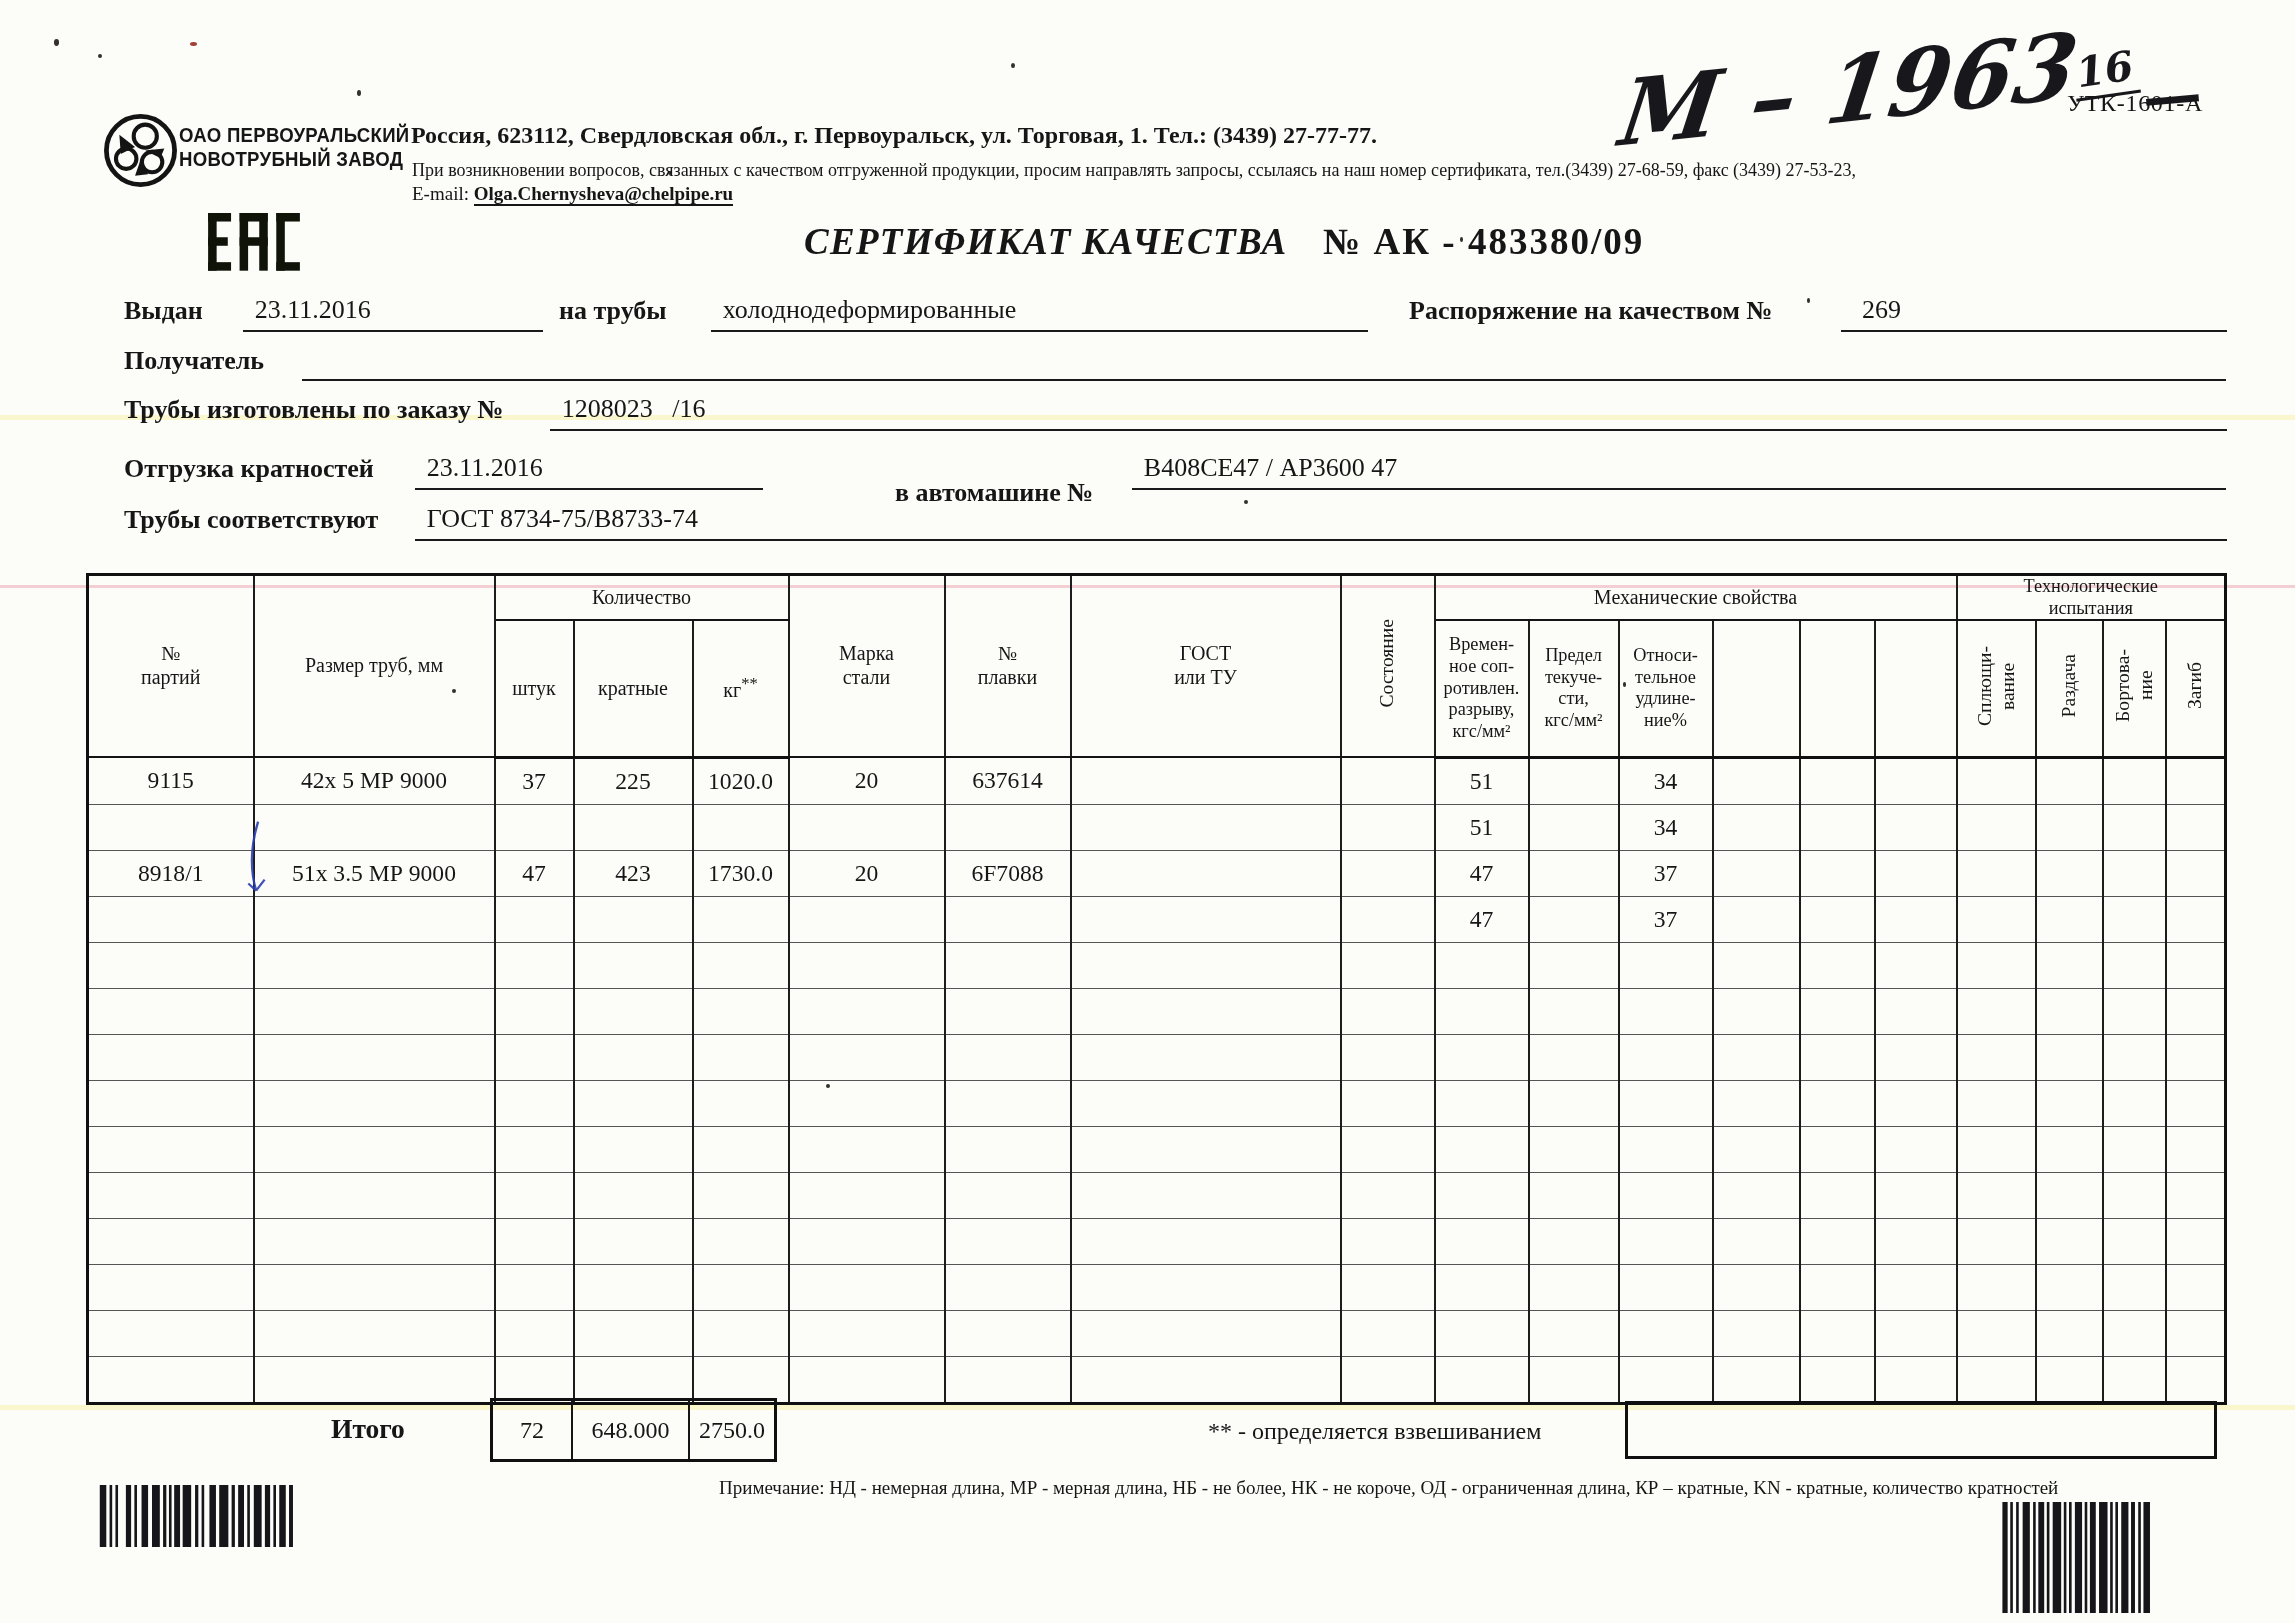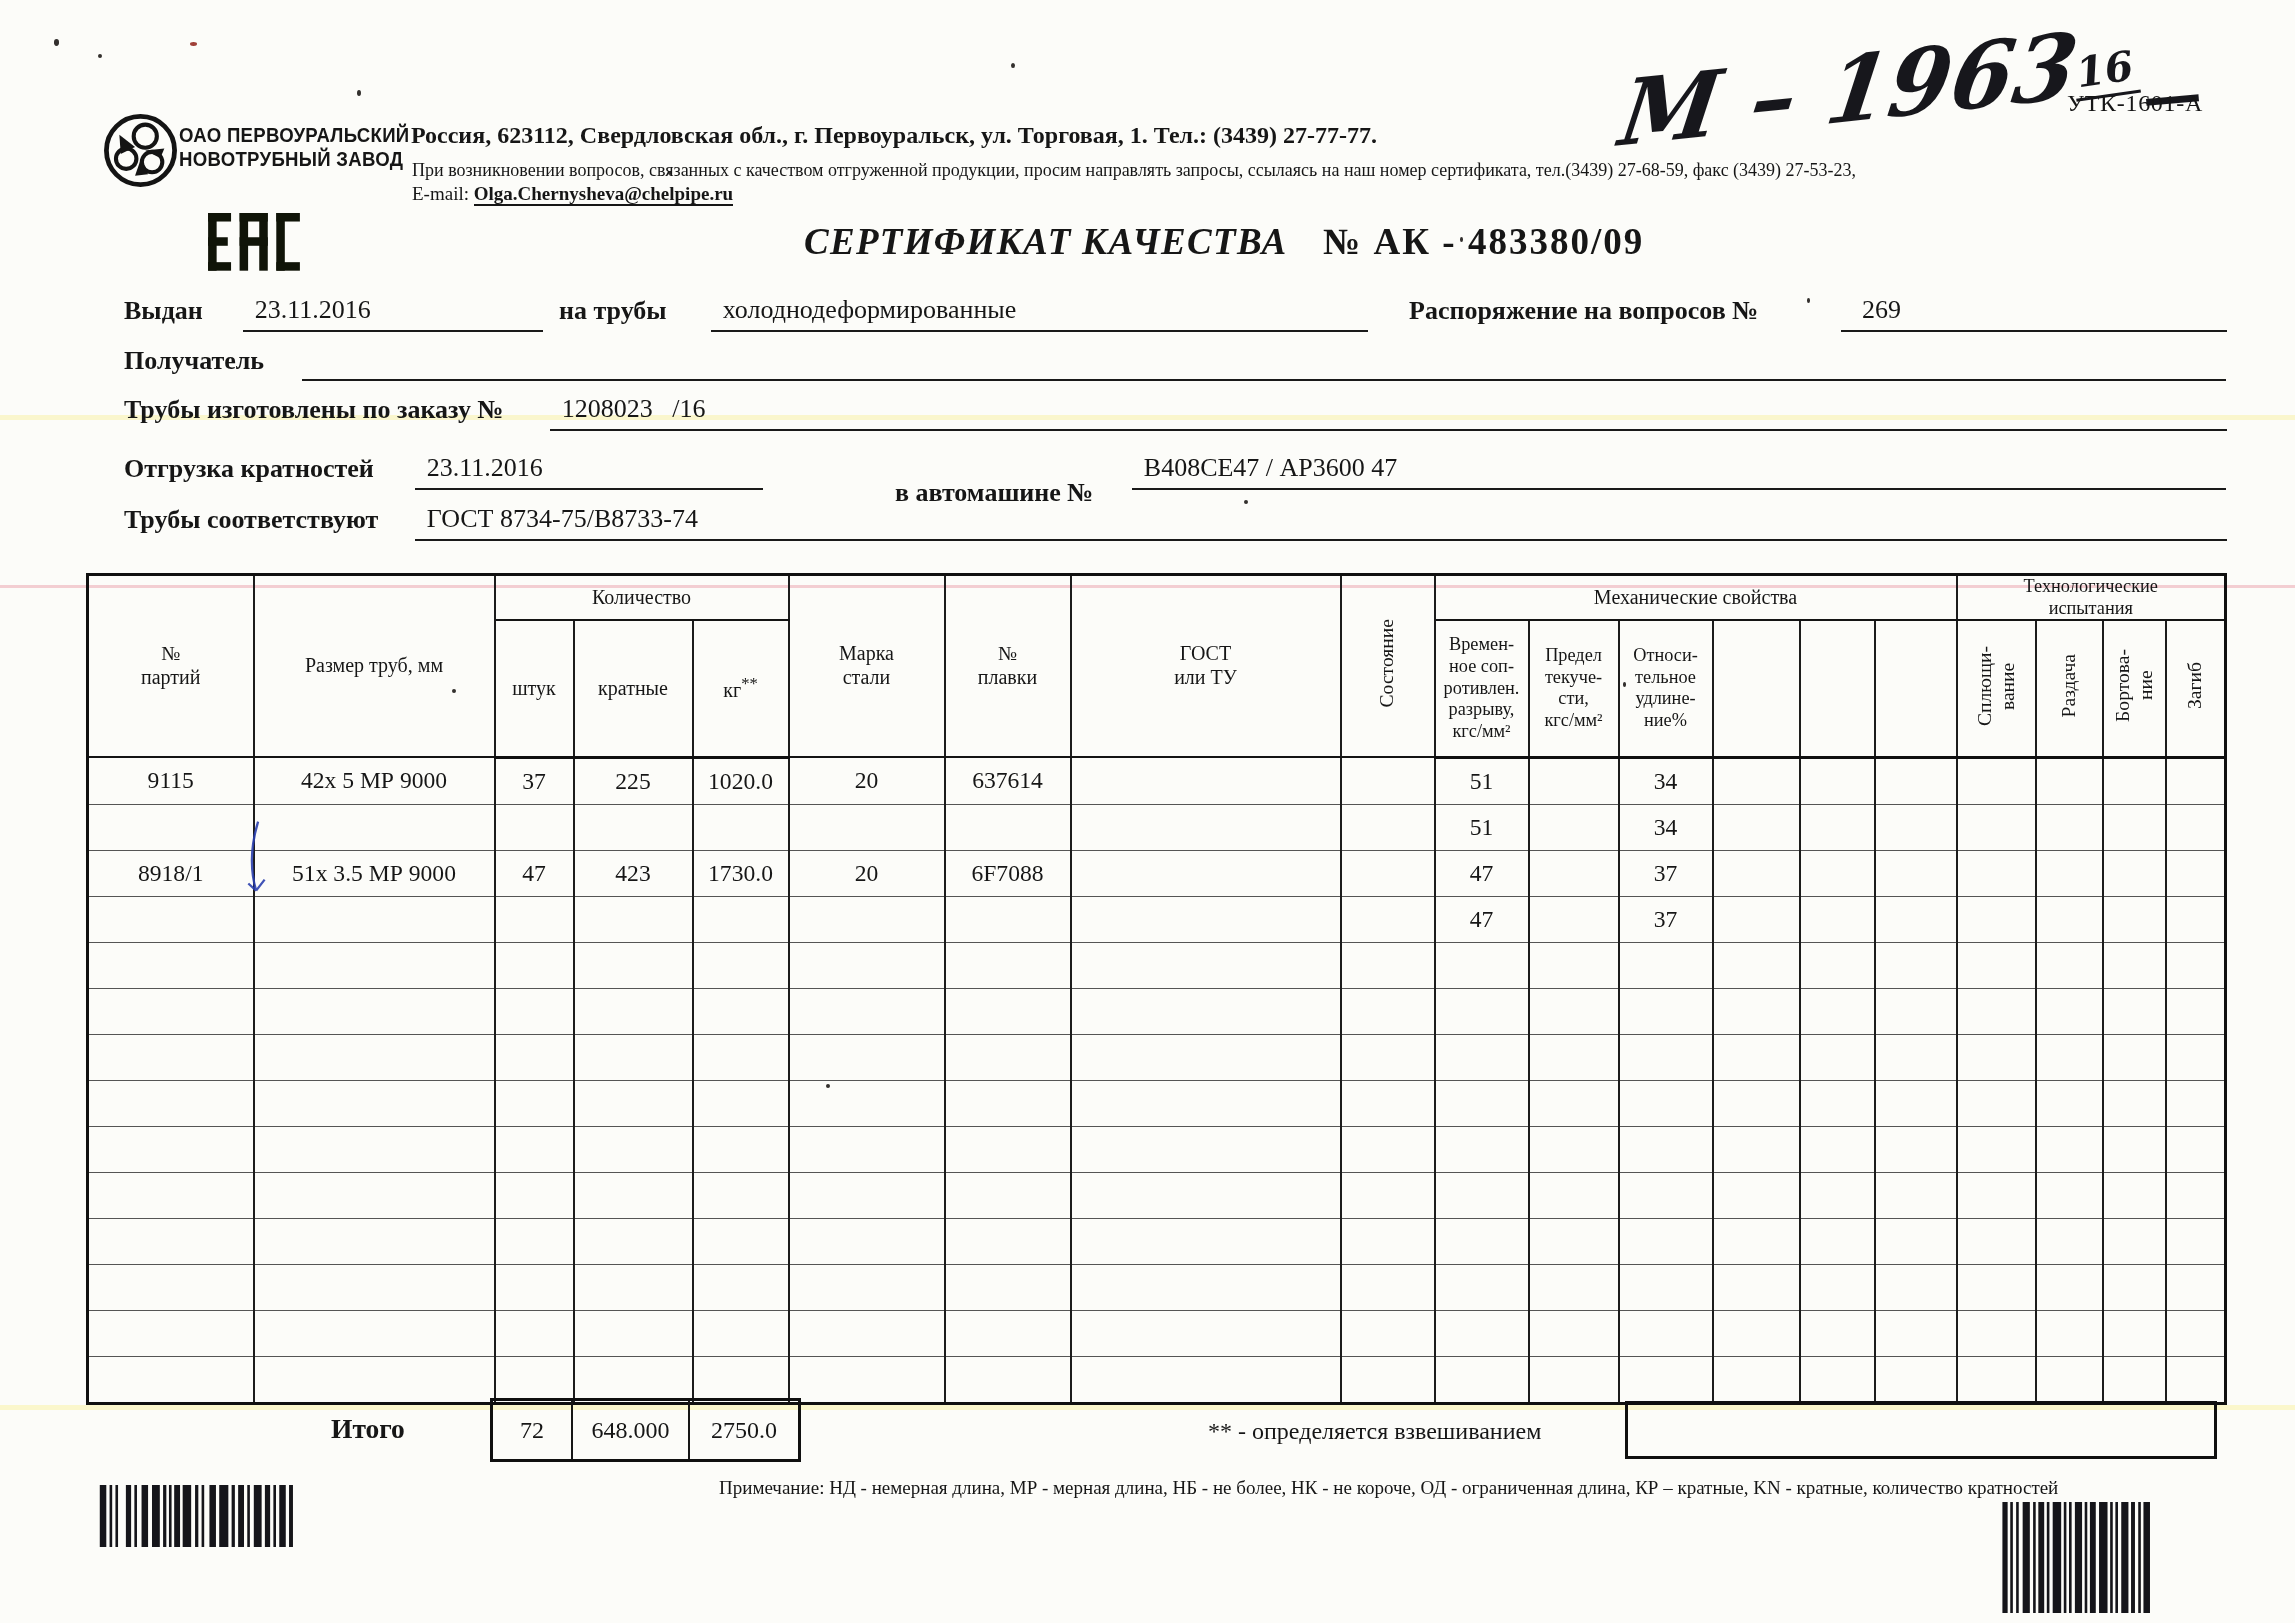--- a/index.html
+++ b/index.html
@@ -120,21 +120,21 @@
 
   <div class="abs title" style="left:804px;top:220px;">
     <span>СЕРТИФИКАТ КАЧЕСТВА</span>
     <span class="num" style="margin-left:25px;">№  АК -  483380/09</span>
   </div>
 
   <span class="abs lbl" style="left:124px;top:296px;">Выдан</span>
   <span class="abs blank" style="left:243px;top:295px;width:300px;"><span class="val" style="padding-left:11.8px;">23.11.2016</span></span>
   <span class="abs lbl" style="left:559px;top:296px;">на трубы</span>
   <span class="abs blank" style="left:711px;top:295px;width:657px;"><span class="val" style="padding-left:11.8px;">холоднодеформированные</span></span>
-  <span class="abs lbl" style="left:1409px;top:296px;">Распоряжение на вопросов №</span>
+  <span class="abs lbl" style="left:1409px;top:296px;">Распоряжение на качеством №</span>
   <span class="abs blank" style="left:1841px;top:295px;width:386px;"><span class="val" style="padding-left:21px;">269</span></span>
 
   <span class="abs lbl" style="left:124px;top:346px;">Получатель</span>
   <span class="abs blank" style="left:302px;top:344px;width:1924px;"><span class="val"></span></span>
 
   <span class="abs lbl" style="left:124px;top:395px;">Трубы изготовлены по заказу №</span>
   <span class="abs blank" style="left:550px;top:394px;width:1677px;"><span class="val" style="padding-left:11.8px;">1208023   /16</span></span>
 
   <span class="abs lbl" style="left:124px;top:454px;">Отгрузка кратностей</span>
   <span class="abs blank" style="left:415px;top:453px;width:348px;"><span class="val" style="padding-left:11.8px;">23.11.2016</span></span>
@@ -512,21 +512,21 @@
   </div>
 
   <svg class="abs" style="left:245px;top:819px;" width="34" height="86" viewBox="0 0 52 132">
     <path d="M20,4 C9,40 7,76 17,110 M17,110 l13,-17 M17,110 l-12,-11" stroke="#2a3fae" stroke-width="3.5" fill="none" opacity=".9"></path>
   </svg>
 
   <span class="abs itogo" style="left:331px;top:1413px;">Итого</span>
   <div class="tot-box" style="left:490px;top:1398px;height:58px;">
     <div class="tot-cell" style="width:80px;text-align:center;">72</div>
     <div class="tot-cell" style="width:117px;">648.000</div>
-    <div class="tot-cell" style="width:108px;">2750.0</div>
+    <div class="tot-cell" style="width:84px;">2750.0</div>
   </div>
   <span class="abs note" style="left:1208px;top:1418px;">** - определяется взвешиванием</span>
   <div class="abs" style="left:1625px;top:1401px;width:592px;height:58px;border:3.3px solid #101010;box-sizing:border-box;"></div>
 
   <div class="abs footnote" style="left:719px;top:1477px;">Примечание: НД - немерная длина, МР - мерная длина, НБ - не более, НК - не короче, ОД - ограниченная длина, КР – кратные, KN - кратные, количество кратностей</div>
 
   <svg class="abs" style="left:98px;top:1485px;" width="200" height="62" viewBox="0 0 305 95">
     <g fill="#15151a">
       <rect x="2" y="0" width="10" height="95"></rect>
         <rect x="17" y="0" width="4" height="95"></rect>

